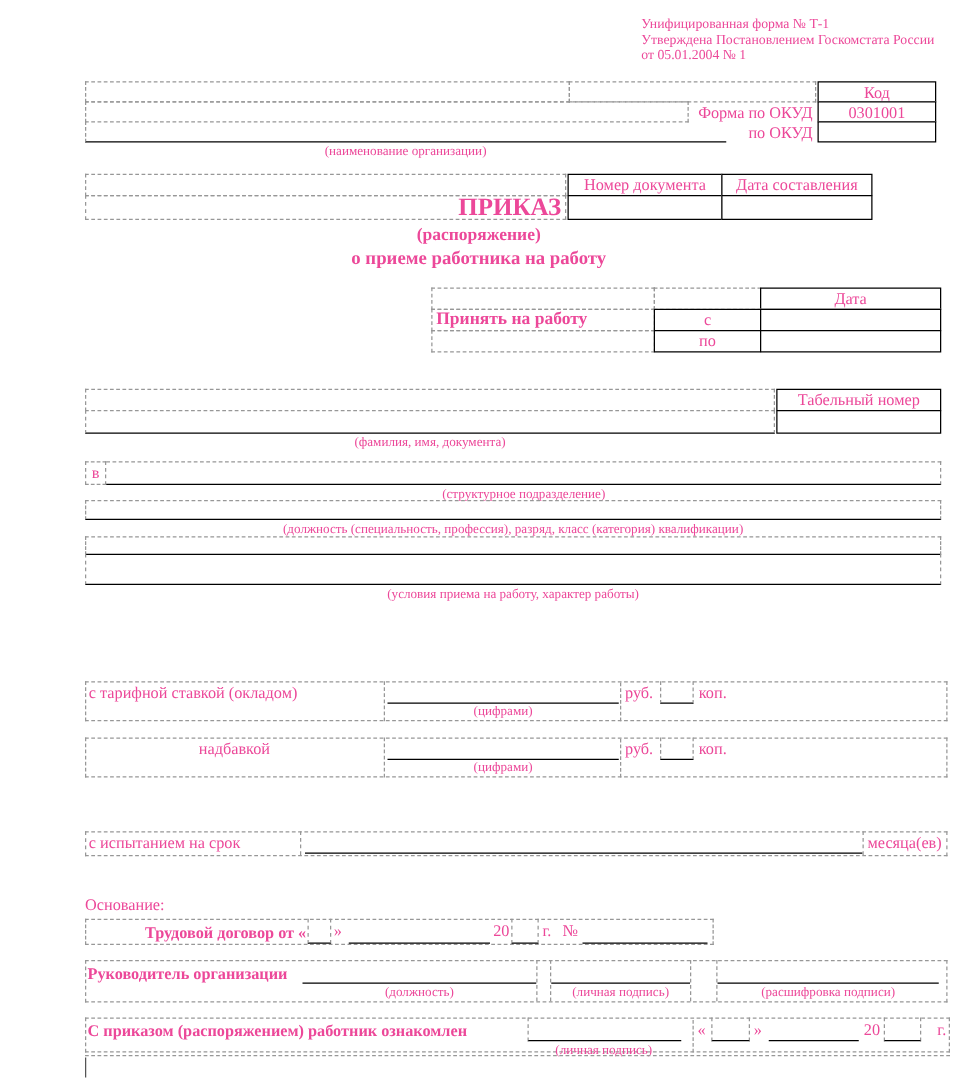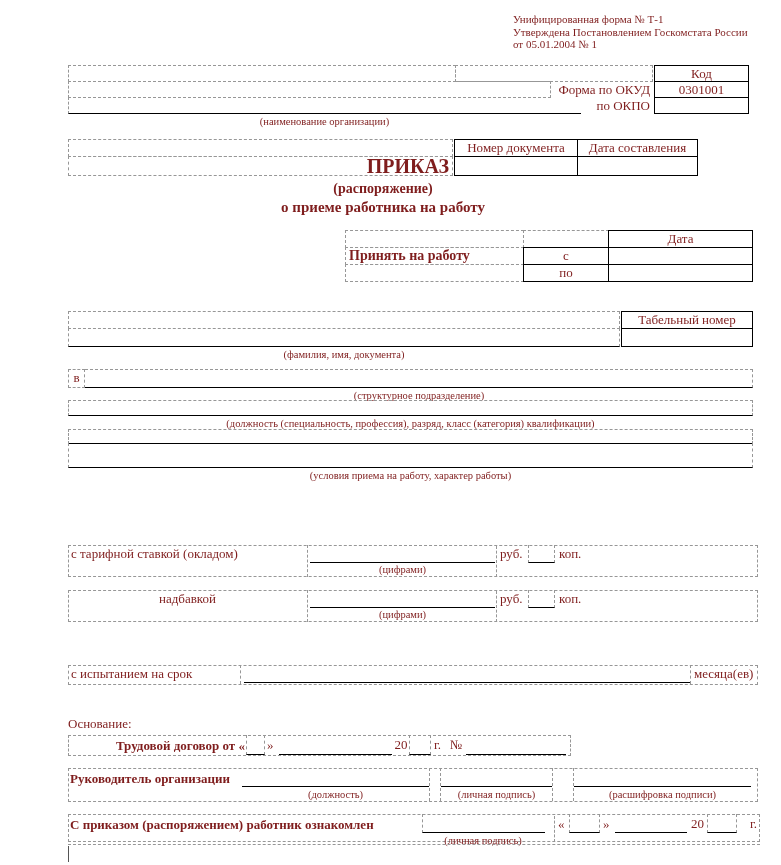--- a/index.html
+++ b/index.html
@@ -1,19 +1,19 @@
 <!DOCTYPE html>
 <html><head>
 <meta charset="utf-8">
 <style>
   * { margin:0; padding:0; box-sizing:border-box; }
   html,body { background:#fff; }
   .page {
     position:relative; width:781px; height:865px; background:#fff;
-    font-family:"Liberation Serif","DejaVu Serif",serif; color:#7f1d1d;
+    font-family:"Liberation Serif","DejaVu Serif",serif; color:#ec4899;
     overflow:hidden;
   }
   .abs { position:absolute; }
   .dashed { border:1px dashed #979797; }
   .dash-r { border-right:1px dashed #979797; }
   .dash-l { border-left:1px dashed #979797; }
   .vdash { border-left:1px dashed #979797; border-right:1px dashed #979797; }
   .sbot { border-bottom:1px solid #000; }
   .sbox { border:1px solid #000; background:#fff; }
   .cap { font-size:10.5px; text-align:center; line-height:11px; }
@@ -34,21 +34,21 @@
     <div>Унифицированная форма № Т-1</div>
     <div>Утверждена Постановлением Госкомстата России</div>
     <div>от 05.01.2004 № 1</div>
   </div>
 
   <div class="abs dashed" style="left:68px; top:65px; width:388px; height:17px;"></div>
   <div class="abs dashed" style="left:455px; top:65px; width:198px; height:17px;"></div>
   <div class="abs dashed" style="left:68px; top:81px; width:483px; height:17px;"></div>
   <div class="abs t tr" style="left:460px; top:82px; width:190px;">Форма по ОКУД</div>
   <div class="abs sbot" style="left:68px; top:97px; width:513px; height:17px; border-left:1px dashed #979797;"></div>
-  <div class="abs t tr" style="left:460px; top:98px; width:190px;">по ОКПО</div>
+  <div class="abs t tr" style="left:460px; top:98px; width:190px;">по ОКУД</div>
 
   <div class="abs sbox t tc" style="left:654px; top:65px; width:95px; height:17px;">Код</div>
   <div class="abs sbox t tc" style="left:654px; top:81px; width:95px; height:17px;">0301001</div>
   <div class="abs sbox" style="left:654px; top:97px; width:95px; height:17px;"></div>
 
   <div class="abs cap" style="left:68px; top:116px; width:513px;">(наименование организации)</div>
 
   <div class="abs dashed" style="left:68px; top:139px; width:385px; height:18px;"></div>
   <div class="abs dashed" style="left:68px; top:156px; width:385px; height:20px;"></div>
   <div class="abs title tr" style="left:68px; top:157px; width:381px;">ПРИКАЗ</div>

